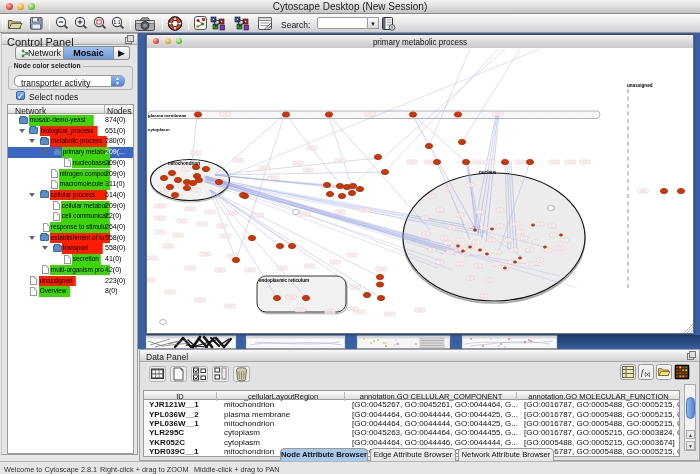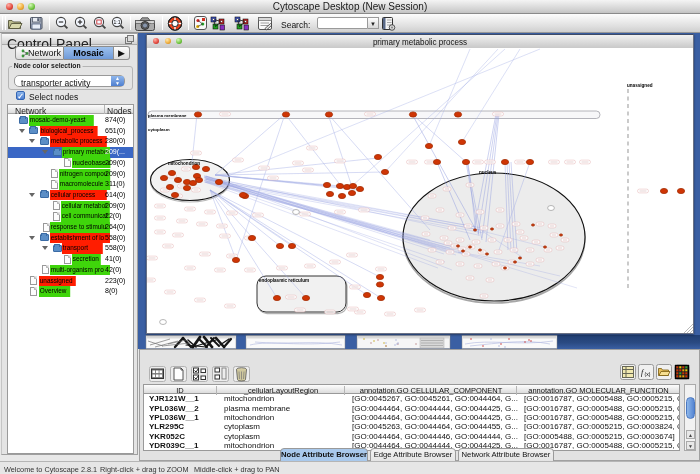--- a/index.html
+++ b/index.html
@@ -10,21 +10,21 @@
 #titlebar .t{position:absolute;left:0;right:0;top:1px;text-align:center;font-size:10px;color:#1a1a1a;}
 
 #toolbar{left:0;top:14px;width:700px;height:19px;background:linear-gradient(#fdfdfd,#dedede 70%,#cfcfcf);border-bottom:1px solid #979797;}
 .sep{position:absolute;top:2px;height:14px;width:1px;background:#bbb;border-right:1px solid #fff;}
 #search-label{position:absolute;left:281px;top:5.5px;font-size:8.5px;color:#111;}
 #search-box{position:absolute;left:317px;top:3px;width:51px;height:12px;background:#fff;border:1px solid #9a9a9a;border-radius:2px 0 0 2px;}
 #search-drop{position:absolute;left:368px;top:3px;width:11px;height:12px;background:linear-gradient(#fdfdfd,#d8d8d8);border:1px solid #9a9a9a;border-left:none;font-size:6px;text-align:center;line-height:12px;color:#222;}
 
 #cpanel{left:1px;top:33px;width:137px;height:422px;background:#e4e4e4;border:1px solid #9f9f9f;border-left:1px solid #c5c5c5;}
 #cp-head{position:absolute;left:0;top:0;width:135px;height:11px;background:linear-gradient(#fafafa,#d2d2d2);border-bottom:1px solid #aaa;}
-#cp-head .t{position:absolute;left:5px;top:1.5px;font-size:14px;color:#222;}
+#cp-head .t{position:absolute;left:5px;top:1.5px;font-size:11px;color:#222;}
 #cp-tabs{position:absolute;left:13px;top:12px;width:115px;height:15px;}
 .tab{position:absolute;top:0;height:14px;border:1px solid #8d8d8d;font-size:9px;line-height:13px;text-align:center;color:#111;}
 #tab-net{left:0;width:49px;border-radius:3px 0 0 3px;background:linear-gradient(#fdfdfd,#dcdcdc);}
 #tab-mos{left:49px;width:50px;border-left:none;background:linear-gradient(#9dc1ee,#6f9ad8);font-weight:bold;color:#000;}
 #tab-arrow{left:99px;width:16px;border-left:none;border-radius:0 3px 3px 0;background:linear-gradient(#fdfdfd,#dcdcdc);}
 #groupbox{position:absolute;left:6px;top:32px;width:125px;height:24px;border:1px solid #b5b5b5;border-radius:3px;}
 #groupbox .legend{position:absolute;left:3px;top:-6px;background:#e4e4e4;padding:0 2px;font-size:8px;font-weight:bold;color:#1a1a1a;transform:scaleX(0.85);transform-origin:0 50%;white-space:nowrap;}
 #combo{position:absolute;left:12px;top:41px;width:111px;height:12px;background:#fff;border:1px solid #999;border-radius:5px;}
 #combo .t{position:absolute;left:6px;top:1.5px;font-size:8.5px;color:#111;}
 #combo .btn{position:absolute;right:0;top:0;width:13px;height:10px;background:linear-gradient(#8fb6ec,#4f7fd0);border-radius:0 2px 2px 0;color:#fff;font-size:5px;text-align:center;line-height:5px;}
@@ -49,21 +49,21 @@
 
 #iwin{position:absolute;left:8px;top:1px;width:548px;height:300px;background:#fff;border:1px solid #6a7184;border-top:1px solid #3d4a66;box-shadow:0 1px 2px rgba(0,0,0,.4);}
 #iwin-title{position:absolute;left:0;top:0;width:546px;height:16px;background:linear-gradient(#f1f1f1,#c9c9c9 85%,#bdbdbd);border-bottom:1px solid #8f8f8f;}
 #iwin-title .t{position:absolute;left:0;right:0;top:1px;text-align:center;font-size:9.5px;color:#111;transform:scaleX(0.85);}
 #canvas{position:absolute;left:0;top:13px;width:546px;height:285px;background:#fff;overflow:hidden;}
 
 #dpanel{left:139px;top:349px;width:561px;height:112px;background:#e2e2e2;border:1px solid #a0a0a0;}
 #dp-head{position:absolute;left:0;top:0;width:559px;height:12px;background:linear-gradient(#fafafa,#d2d2d2);border-bottom:1px solid #aaa;}
 #dp-head .t{position:absolute;left:6px;top:1.5px;font-size:8.5px;color:#222;}
 #dp-toolbar{position:absolute;left:0;top:13px;width:559px;height:19px;}
-#dtable{position:absolute;left:3px;top:34px;width:537px;height:67px;background:#fff;border:1px solid #999;}
+#dtable{position:absolute;left:3px;top:40px;width:537px;height:67px;background:#fff;border:1px solid #999;}
 #dthead{position:absolute;left:0;top:0;width:535px;height:9px;background:linear-gradient(#fdfdfd,#dcdcdc);border-bottom:1px solid #999;font-size:7.5px;color:#111;}
 #dthead div{position:absolute;top:0.5px;text-align:center;border-right:1px solid #b5b5b5;height:9px;}
 .drow{position:absolute;left:0;width:535px;height:9.4px;font-size:8px;color:#111;white-space:nowrap;}
 .drow b{font-weight:bold;}
 .drow div{position:absolute;top:0;line-height:9.4px;overflow:hidden;}
 #dscroll{position:absolute;left:544px;top:34px;width:12px;height:67px;background:#f2f2f2;border:1px solid #aaa;}
 #dthumb{position:absolute;left:1px;top:12px;width:9px;height:22px;background:linear-gradient(90deg,#8db7ea,#5585d2);border-radius:5px;border:1px solid #4a78c2;}
 
 #btabs{position:absolute;left:0px;top:448px;width:700px;height:14px;}
 .btab{position:absolute;top:0;height:20px;line-height:12px;text-align:center;border:1px solid #9a9a9a;background:linear-gradient(#f2f2f2,#ddd);border-radius:4px;color:#111;font-size:7.7px;}
@@ -795,20 +795,27 @@
             <g stroke="#b9b9b9" stroke-width="1">
               <line x1="537" y1="285" x2="546" y2="276"></line>
               <line x1="540" y1="285" x2="546" y2="279"></line>
               <line x1="543" y1="285" x2="546" y2="282"></line>
             </g>
           </svg></div>
     </div>
   </div>
 
   <div id="dpanel" class="abs">
+    <div id="dp-head">
+        <div class="t">Data Panel</div>
+      <svg style="position:absolute;right:3px;top:1px" width="9" height="9">
+          <rect x="0.5" y="2.5" width="6" height="6" fill="none" stroke="#777"></rect>
+          <rect x="2.5" y="0.5" width="6" height="6" fill="#ddd" stroke="#777"></rect>
+        </svg>
+    </div>
     <div id="dp-toolbar"><svg width="559" height="19" viewBox="0 0 559 19">
           <g transform="translate(9,3)">
             <rect x="0.5" y="0.5" width="16" height="15" rx="2" fill="#ededed" stroke="#b2b2b2"></rect>
             <g transform="translate(2,1.5)">
               <rect x="0.5" y="1.5" width="12" height="9.5" fill="#777" stroke="#333"></rect>
               <rect x="1.5" y="3" width="2.6" height="2.6" fill="#fff"></rect>
               <rect x="5" y="3" width="2.6" height="2.6" fill="#fff"></rect>
               <rect x="8.5" y="3" width="2.6" height="2.6" fill="#fff"></rect>
               <rect x="1.5" y="7" width="2.6" height="2.6" fill="#fff"></rect>
               <rect x="5" y="7" width="2.6" height="2.6" fill="#fff"></rect>

